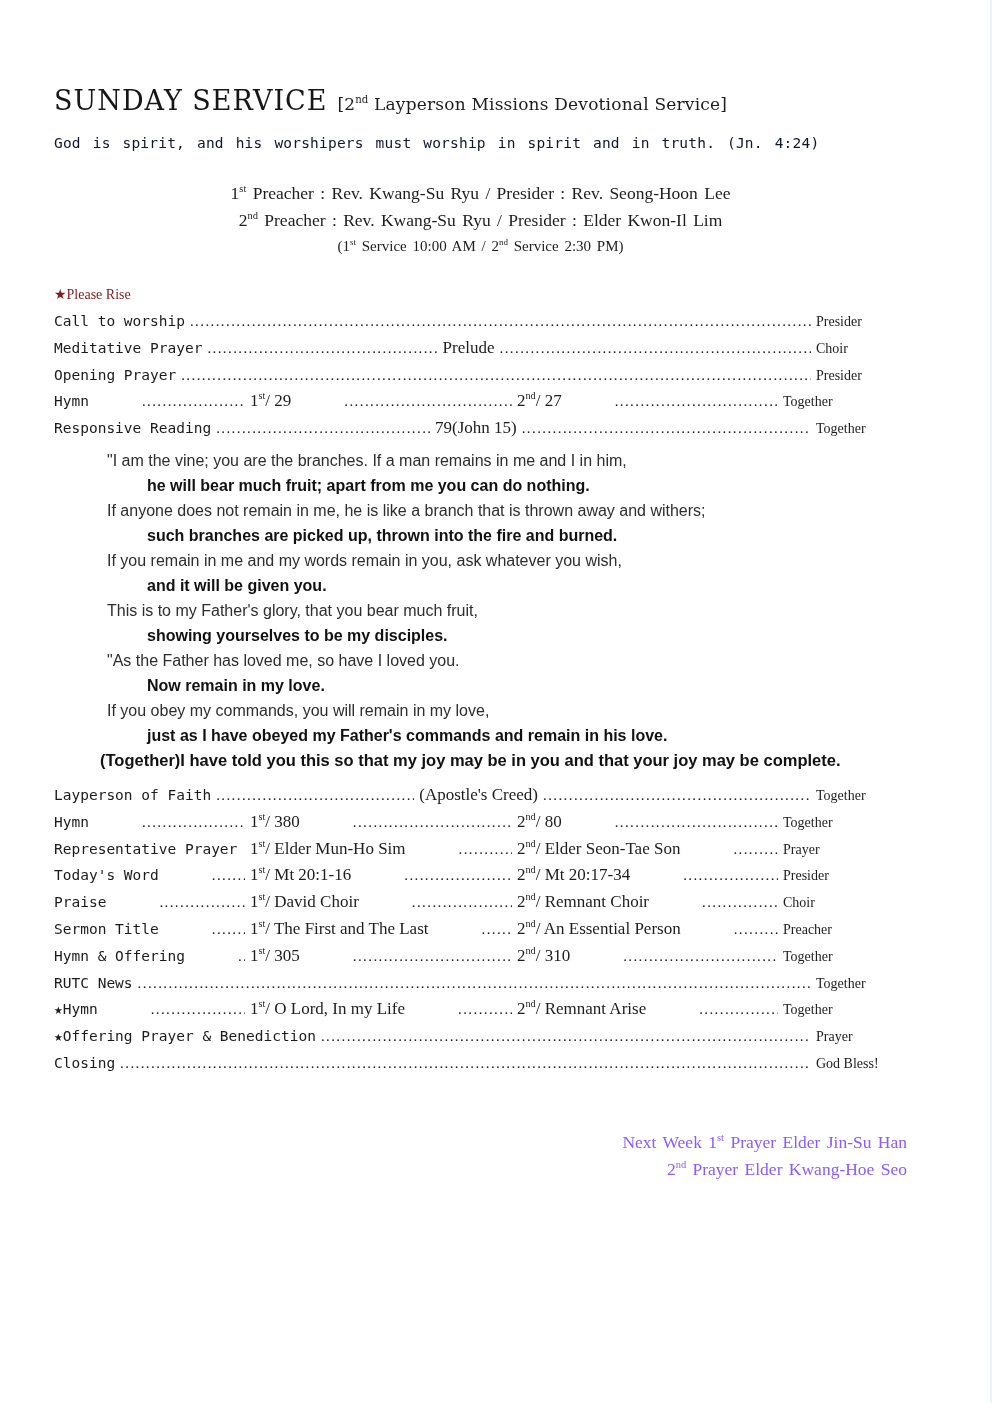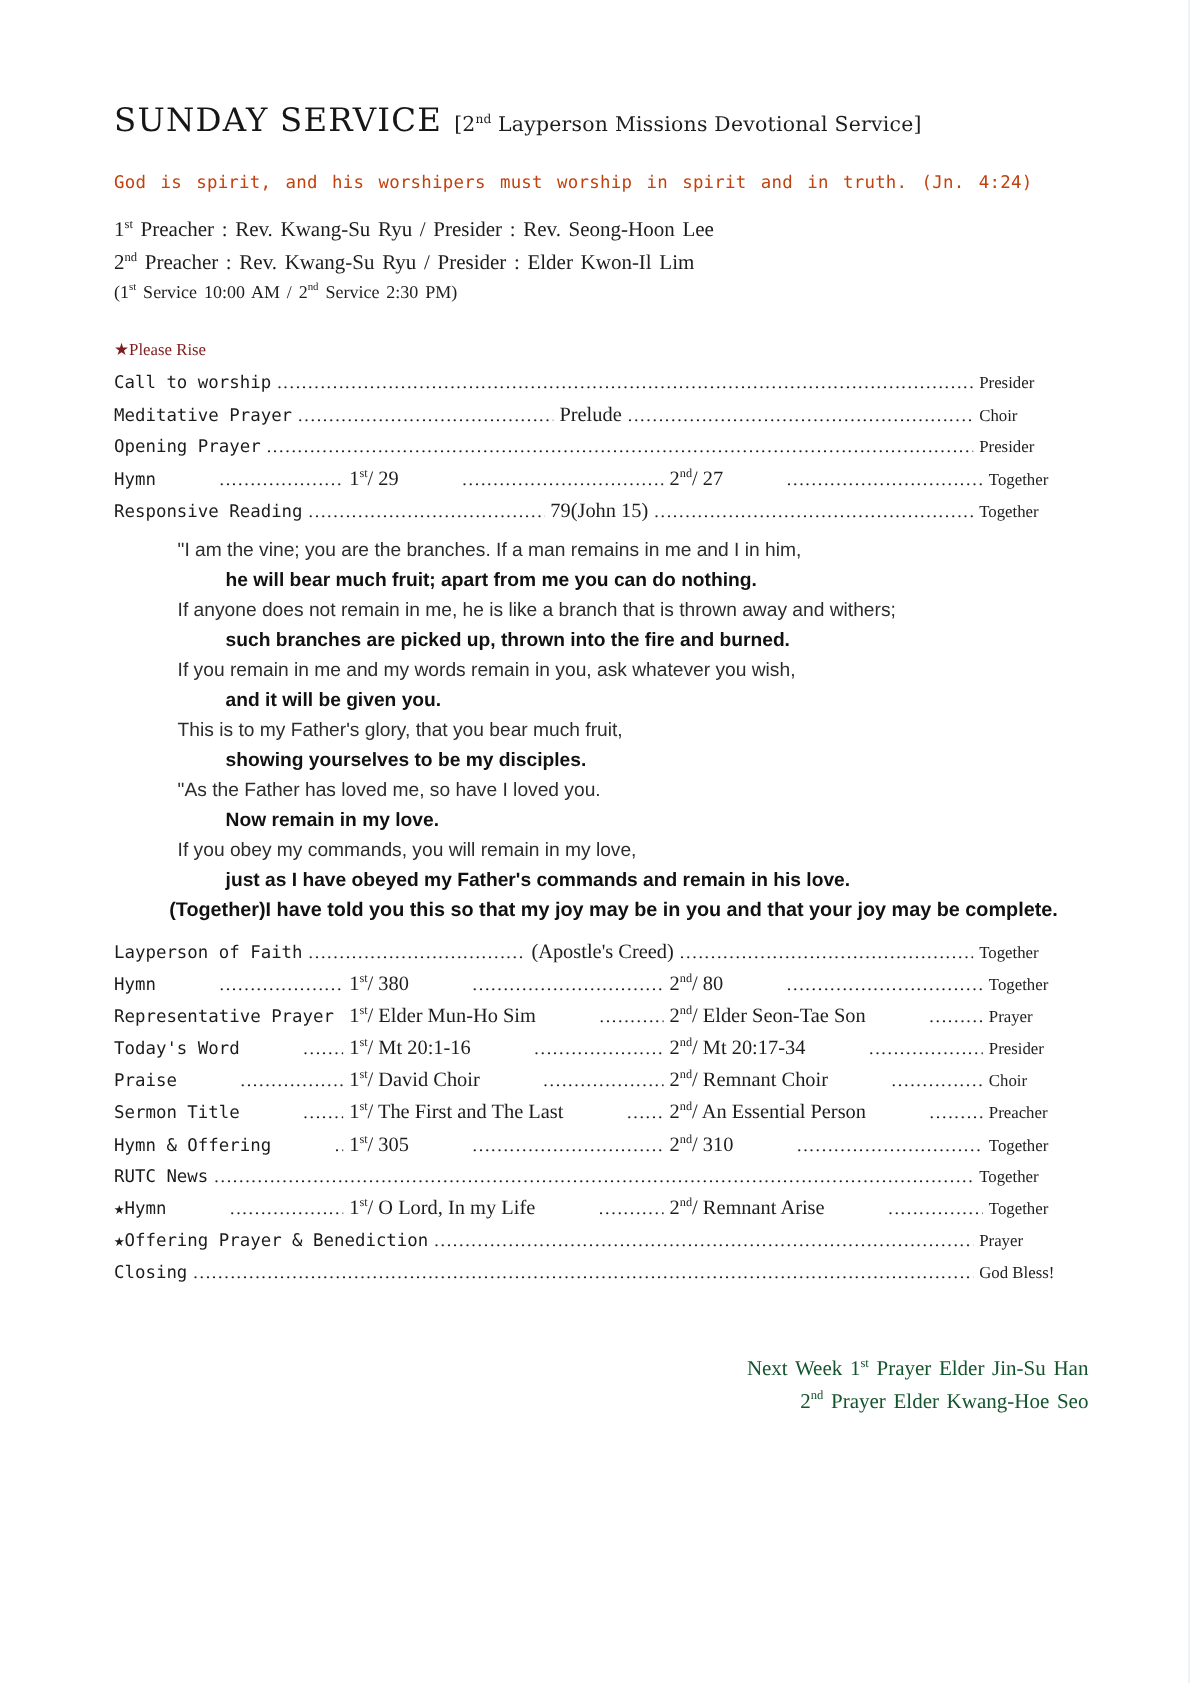--- a/index.html
+++ b/index.html
@@ -1,27 +1,27 @@
 <!DOCTYPE html>
 <html><head>
 <meta charset="utf-8">
 <style>
   * { box-sizing: border-box; }
   html,body { margin:0; padding:0; background:#ffffff; }
   .page { position:relative; width:992px; height:1403px; background:#ffffff; color:#1b1b1b; overflow:hidden; }
-  .content { padding:84px 85px 0 95px; }
+  .content { padding:84px 85px 0 54px; }
 
   
   .title-row { white-space:nowrap; line-height:34px; }
   .title { font-family:"DejaVu Serif","Liberation Serif",serif; font-size:27px; letter-spacing:1px; color:#161616; }
   .tag { font-family:"DejaVu Serif","Liberation Serif",serif; font-size:17px; margin-left:10px; letter-spacing:0.2px; color:#1d1d1d; }
-  .verse { font-family:"DejaVu Sans Mono","DejaVu Sans",monospace; font-size:14.5px; margin-top:20px; letter-spacing:0.2px; word-spacing:3px; color:#c2410c; line-height:22px; }
-
-  
-  .preside { margin-top:14px; text-align:left; font-family:"Liberation Serif","DejaVu Serif",serif; font-size:17.5px; line-height:26.5px; word-spacing:2px; color:#1d1d1d; }
+  .verse { font-family:"DejaVu Sans Mono","DejaVu Sans",monospace; font-size:14.5px; margin-top:10px; letter-spacing:0.2px; word-spacing:3px; color:#0f172a; line-height:22px; }
+
+  
+  .preside { margin-top:26px; text-align:center; font-family:"Liberation Serif","DejaVu Serif",serif; font-size:17.5px; line-height:26.5px; word-spacing:2px; color:#1d1d1d; }
   .preside .sm { font-size:15px; line-height:27px; }
 
   sup { font-size:0.6em; line-height:0; letter-spacing:0; }
 
   
   .rise { margin-top:21px; font-family:Liberation Serif, serif; font-size:14px; line-height:27px; color:#7f1d1d; }
   .order { }
   .row { display:flex; align-items:baseline; line-height:26.8px; height:26.8px; }
   .lbl { font-family:"DejaVu Sans Mono","DejaVu Sans",monospace; font-size:14.5px; white-space:nowrap; flex:0 0 auto; color:#1b1b1b; }
   .serif { font-family:"Liberation Serif","DejaVu Serif",serif; font-size:17px; white-space:nowrap; flex:0 0 auto; color:#1d1d1d; }
@@ -39,21 +39,21 @@
   
   .reading { margin:6px 0 9px; }
   .q { font-family:"Liberation Sans","DejaVu Sans",sans-serif; font-size:16px; line-height:25px; color:#2d2d2d; white-space:nowrap; }
   .q.n { padding-left:53px; }
   .q.b { padding-left:93px; font-weight:700; color:#111; }
   .q.t { padding-left:46px; font-weight:700; color:#111; font-size:16.5px; }
 
   .order2 { margin-top:8px; }
 
   
-  .footer { margin-top:52px; text-align:right; font-family:"Liberation Serif","DejaVu Serif",serif; font-size:17.5px; line-height:27px; word-spacing:2px; color:#14532d; }
+  .footer { margin-top:52px; text-align:right; font-family:"Liberation Serif","DejaVu Serif",serif; font-size:17.5px; line-height:27px; word-spacing:2px; color:#8b5cf6; }
 
   .edge { position:absolute; top:0; right:0; width:2px; height:100%; background:#edf2f7; }
 </style>
 </head>
 <body>
 
 <div class="page">
   <div class="content">
 
     <div class="title-row">

